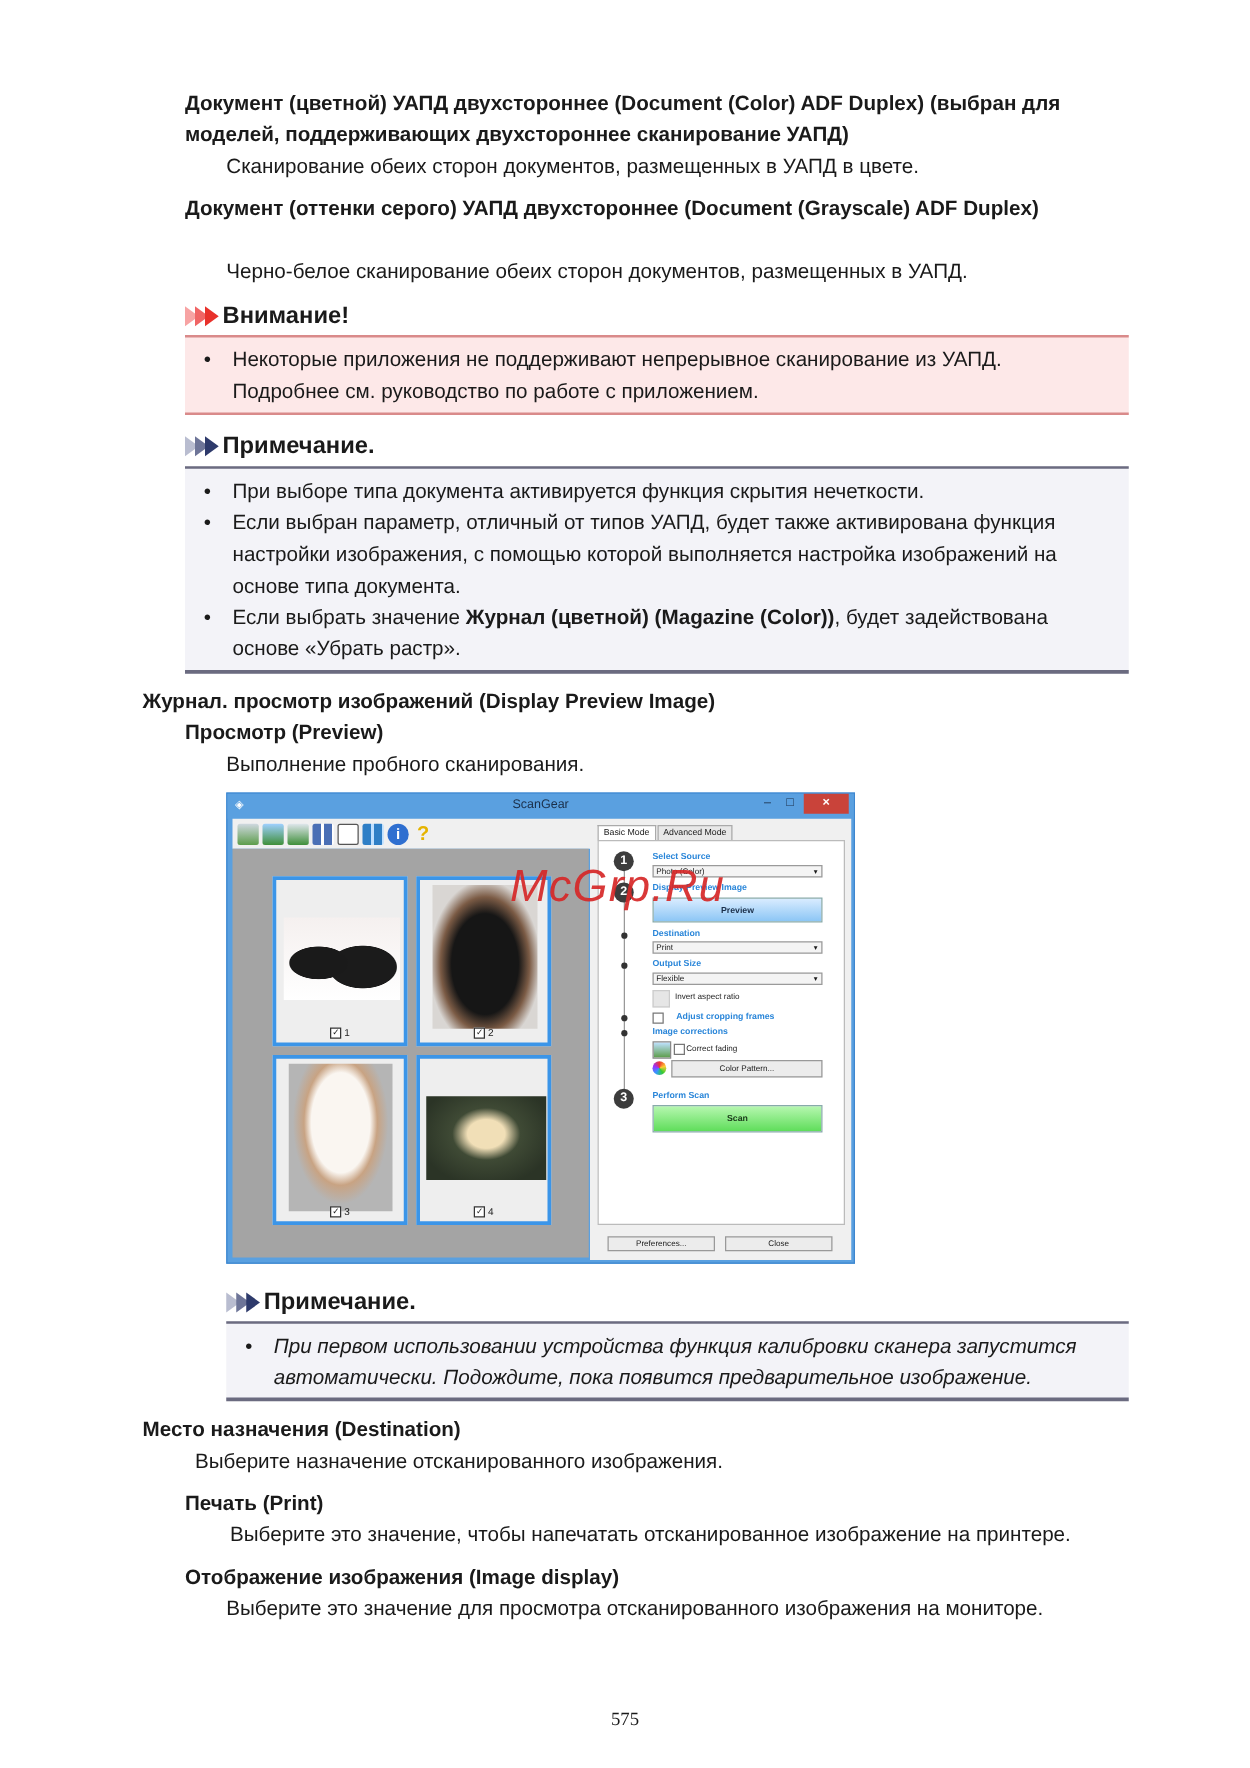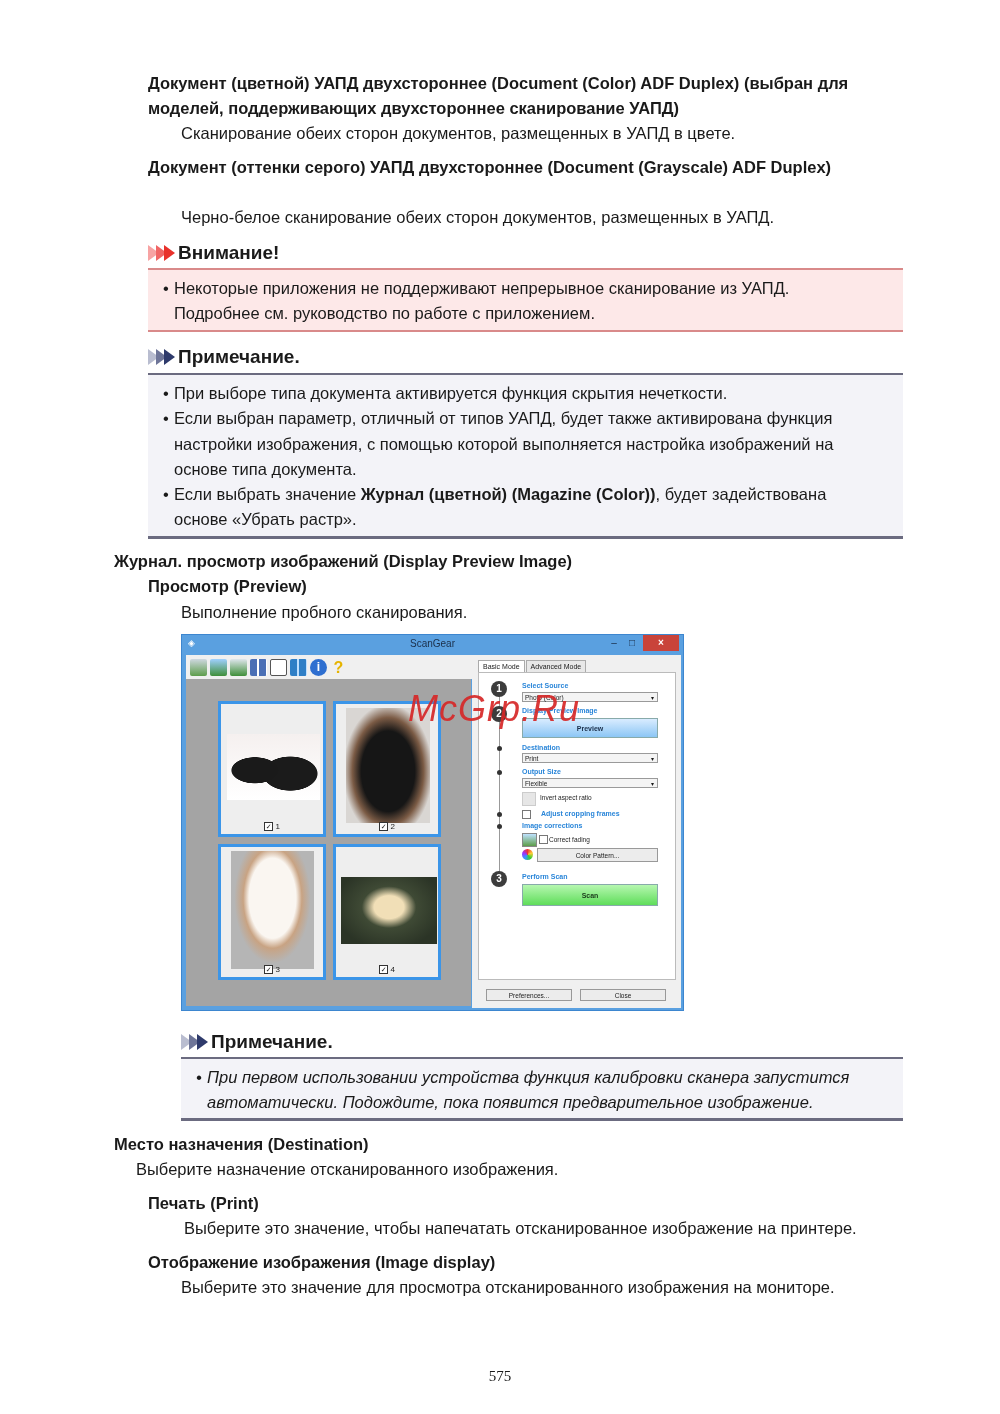--- a/index.html
+++ b/index.html
@@ -9,21 +9,21 @@
   .p { font-size:16.5px; line-height:25px; }
   .term { left:148px; width:740px; }
   .desc { left:181px; width:720px; }
 
   .box { position:absolute; left:148px; width:755px; }
   .box-title { position:absolute; left:148px; font-weight:bold; font-size:19px; display:flex; align-items:center; gap:6px; }
   .chev { display:inline-flex; }
   .chev span { display:inline-block; width:0; height:0; border-top:8px solid transparent; border-bottom:8px solid transparent; margin-right:-3px; }
   .attn-box { background:#fde8e8; border-top:2px solid #d98a8a; border-bottom:2px solid #d98a8a; }
   .note-box { background:#f3f3f8; border-top:2px solid #6b6b80; border-bottom:3px solid #6b6b80; }
-  .bul { position:relative; padding-left:26px; font-size:16.5px; line-height:25.3px; }
+  .bul { position:relative; padding-left:38px; font-size:16.5px; line-height:25.3px; }
   .bul::before { content:"•"; position:absolute; left:15px; top:0; }
 
   
   .win { position:absolute; left:181px; top:634px; width:503px; height:377px; background:#5aa0e0; border:1px solid #3d86cf; box-sizing:border-box; }
   .titlebar { position:absolute; left:0; top:0; width:100%; height:20px; background:#5aa0e0; }
   .titlebar .t { position:absolute; left:0; right:0; text-align:center; top:3px; font-size:10px; color:#1b2f4a; }
   .tb-btn { position:absolute; top:0; height:16px; font-size:10px; text-align:center; line-height:16px; color:#1b2f4a; }
   .tb-close { right:4px; width:36px; background:#c9433a; color:#fff; font-weight:bold; }
   .toolbar { position:absolute; left:4px; top:20px; width:286px; height:24px; background:#f0f0f0; display:flex; gap:3px; align-items:center; padding-left:4px; box-sizing:border-box; }
   .tool { width:17px; height:17px; border-radius:2px; }
@@ -204,19 +204,19 @@
   <span>Примечание.</span>
 </div>
 <div class="box note-box" style="left:181px; width:722px; top:1057px; height:59px;">
   <div class="bul" style="margin-top:6px;font-style:italic;">
     <div>При первом использовании устройства функция калибровки сканера запустится</div>
     <div>автоматически. Подождите, пока появится предварительное изображение.</div>
   </div>
 </div>
 
 <div class="abs h-bold" style="left:114px; top:1132px;">Место назначения (Destination)</div>
-<div class="abs p" style="left:136px; top:1157px;">Выберите назначение отсканированного изображения.</div>
+<div class="abs p" style="left:156px; top:1157px;">Выберите назначение отсканированного изображения.</div>
 <div class="abs h-bold" style="left:148px; top:1191px;">Печать (Print)</div>
 <div class="abs p" style="left:184px; top:1216px;">Выберите это значение, чтобы напечатать отсканированное изображение на принтере.</div>
 <div class="abs h-bold" style="left:148px; top:1250px;">Отображение изображения (Image display)</div>
 <div class="abs p" style="left:181px; top:1275px;">Выберите это значение для просмотра отсканированного изображения на мониторе.</div>
 
 <div class="pagenum">575</div>
 
 </body></html>

